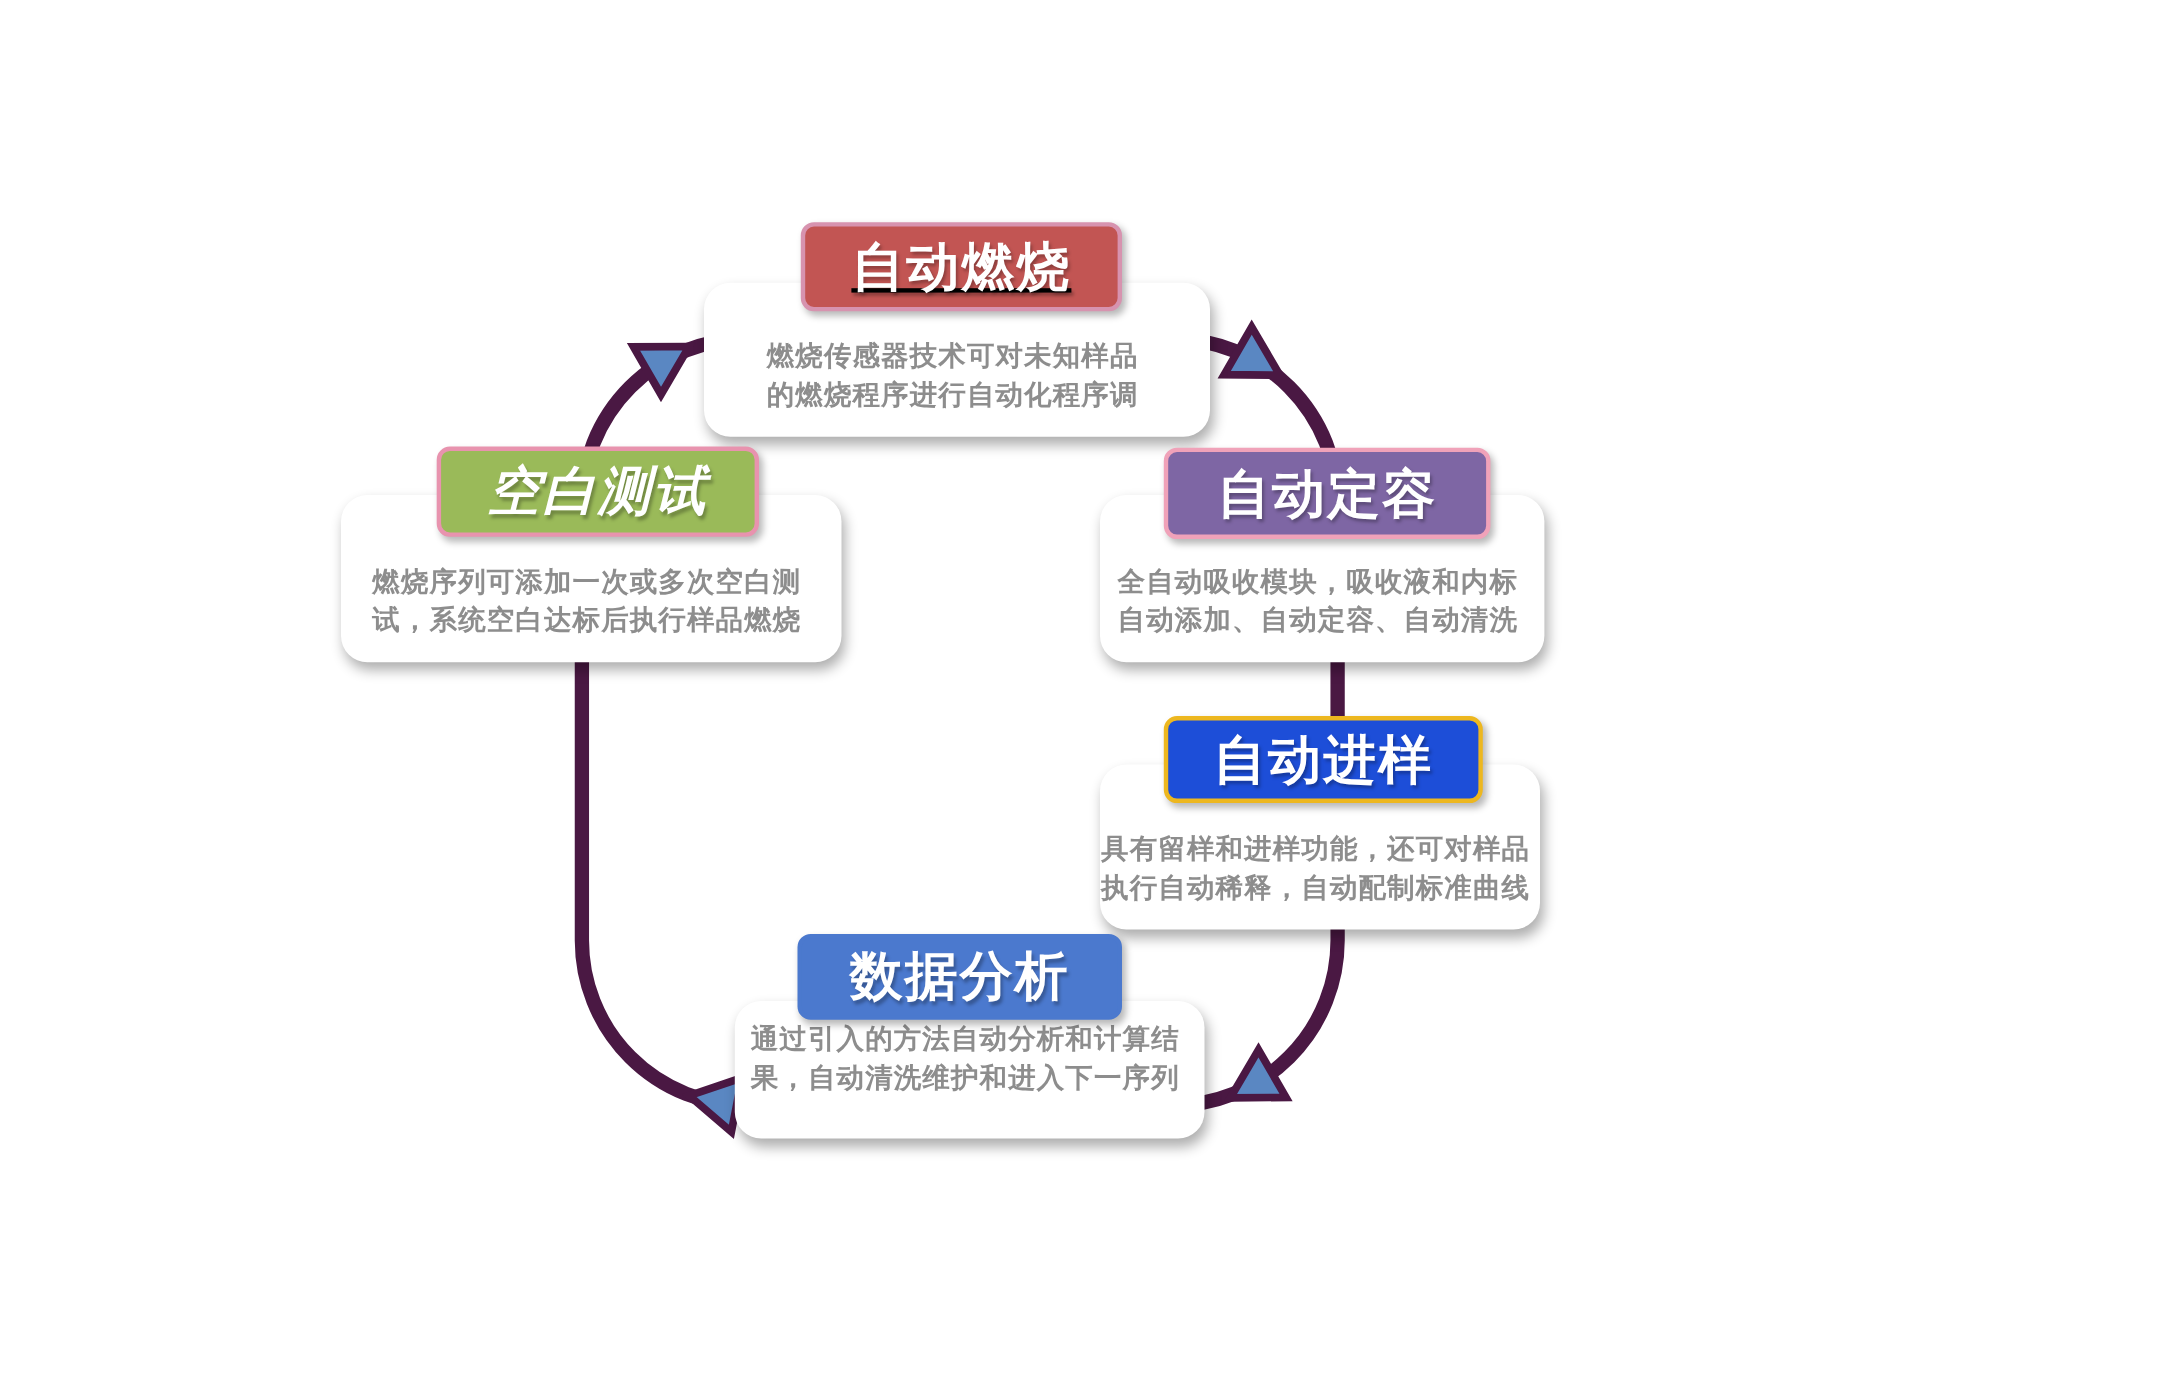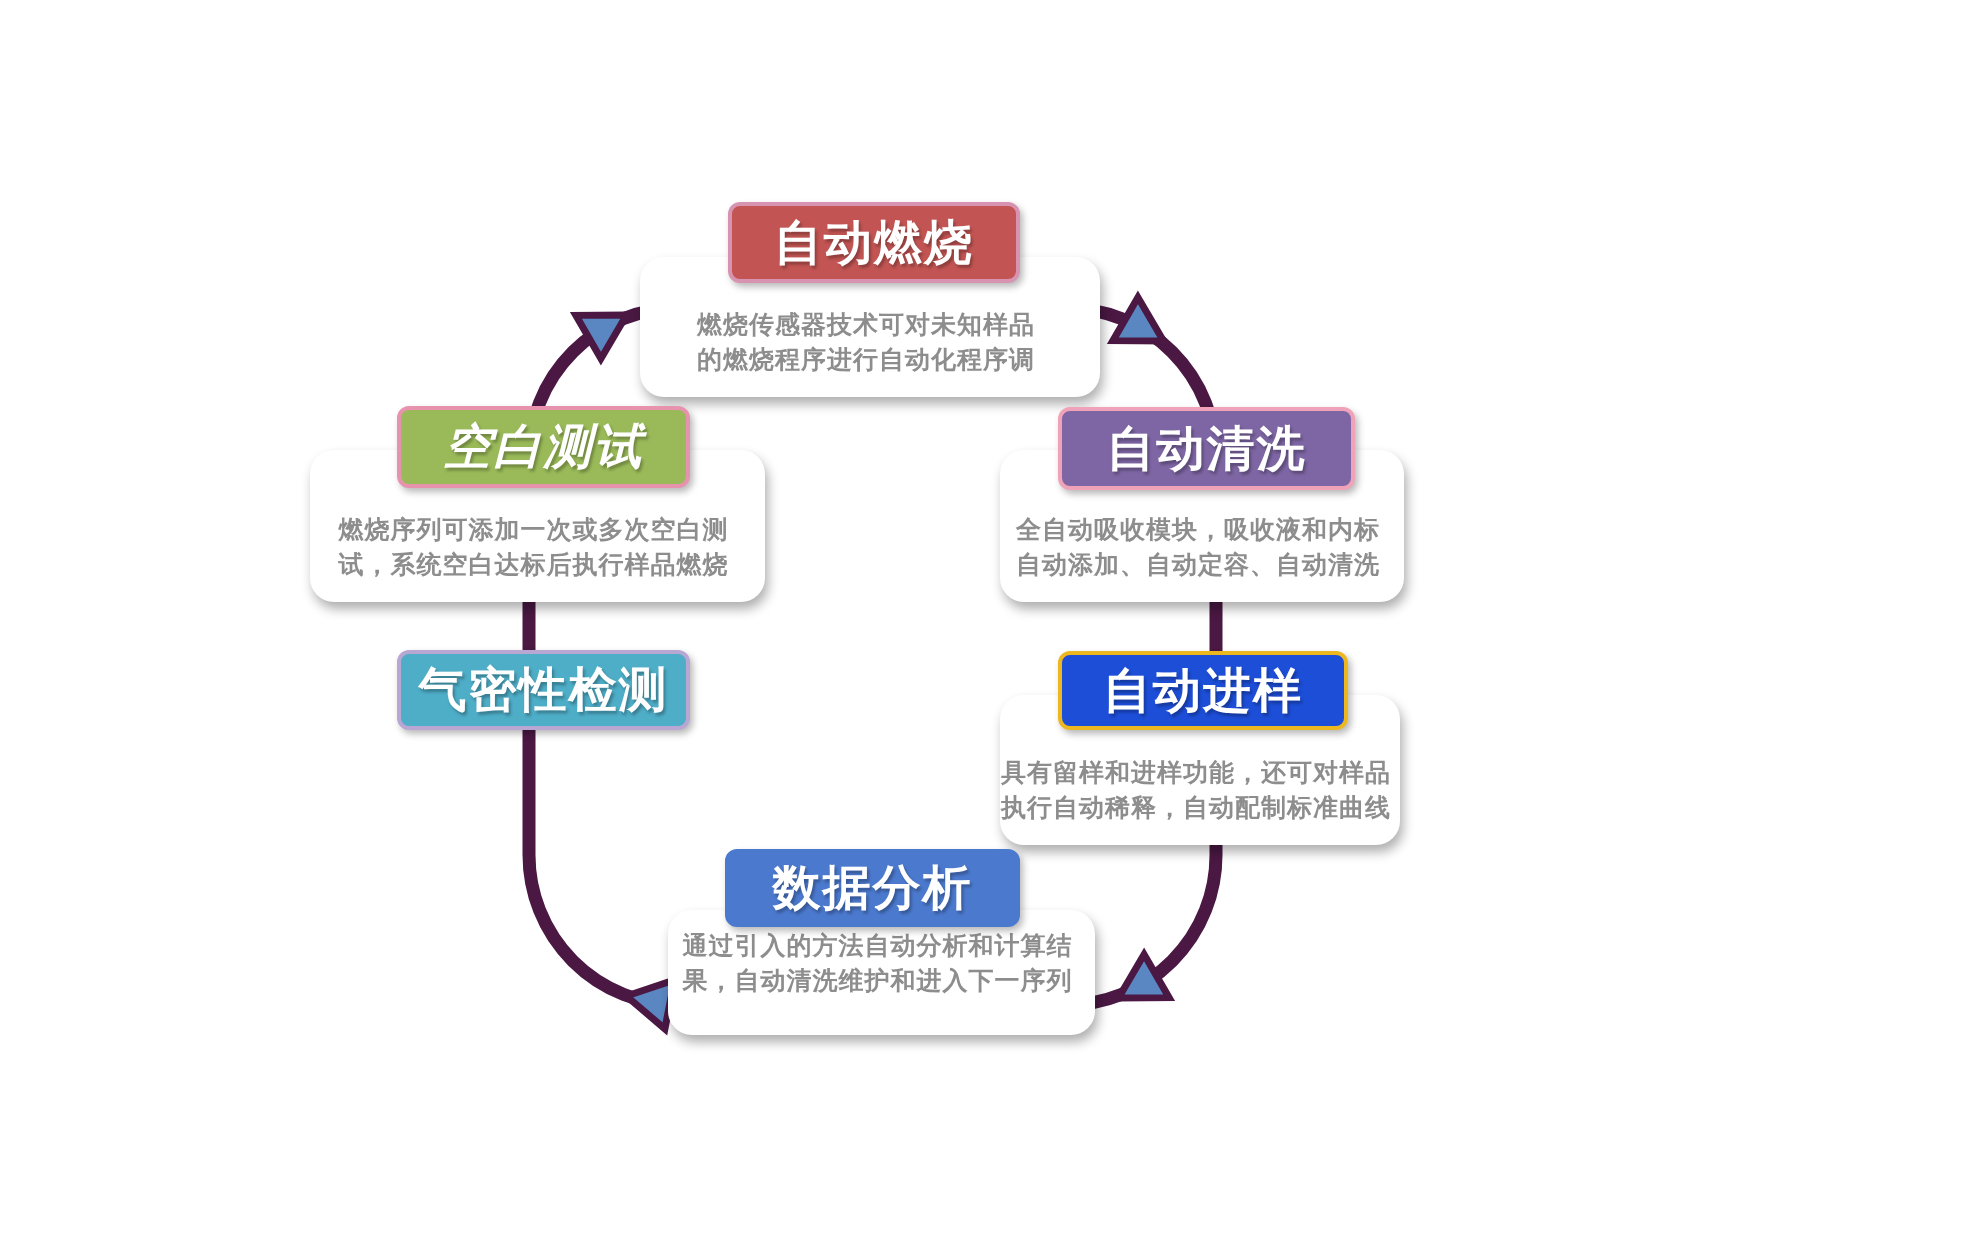--- a/index.html
+++ b/index.html
@@ -22,21 +22,21 @@
   #card-analysis{left:668px;top:910px;width:427px;height:125px;justify-content:center;}
   #card-airtight{left:310px;top:695px;width:455px;height:150px;}
   #card-blank{left:310px;top:450px;width:455px;height:152px;}
 
   .pill{position:absolute;display:flex;align-items:center;justify-content:center;
         border-radius:12px;border:4px solid;box-sizing:border-box;z-index:3;
         box-shadow:3px 4px 7px rgba(0,0,0,0.28);}
   .pill-label{font-weight:bold;color:#ffffff;font-size:48px;letter-spacing:2px;
               text-shadow:2px 3px 3px rgba(0,0,0,0.28);}
 
-  #pill-combustion{left:728px;top:202px;width:292px;height:81px;background:#C25553;border-color:#D793AF;}
+  #pill-combustion{left:728px;top:202px;width:292px;height:81px;background:#C25553;border-color:#D793AF;text-decoration:underline;}
   #pill-absorption{left:1058px;top:407px;width:297px;height:83px;background:#7E66A4;border-color:#F0A2B9;}
   #pill-injection{left:1058px;top:651px;width:290px;height:79px;background:#1d4ed8;border-color:#EDB71F;}
   #pill-analysis{left:725px;top:849px;width:295px;height:78px;background:#4B79CE;border-color:#4B79CE;}
   #pill-airtight{left:397px;top:650px;width:293px;height:80px;background:#4EADC7;border-color:#B7A7D2;}
   #pill-blank{left:397px;top:406px;width:293px;height:82px;background:#9ABA59;border-color:#E893AE;font-style:italic;}
 </style>
 </head>
 <body>
 
 <div class="stage-wrap">
@@ -69,28 +69,25 @@
   </div>
   <div class="card" id="card-blank">
     <p class="card-desc">燃烧序列可添加一次或多次空白测
 试，系统空白达标后执行样品燃烧</p>
   </div>
 
   <div class="pill" id="pill-combustion">
     <span class="pill-label">自动燃烧</span>
   </div>
   <div class="pill" id="pill-absorption">
-    <span class="pill-label">自动清洗</span>
+    <span class="pill-label">自动定容</span>
   </div>
   <div class="pill" id="pill-injection">
     <span class="pill-label">自动进样</span>
   </div>
   <div class="pill" id="pill-analysis">
     <span class="pill-label">数据分析</span>
-  </div>
-  <div class="pill" id="pill-airtight">
-    <span class="pill-label">气密性检测</span>
   </div>
   <div class="pill" id="pill-blank">
     <span class="pill-label">空白测试</span>
   </div>
 
 </div>
 
 </body></html>

